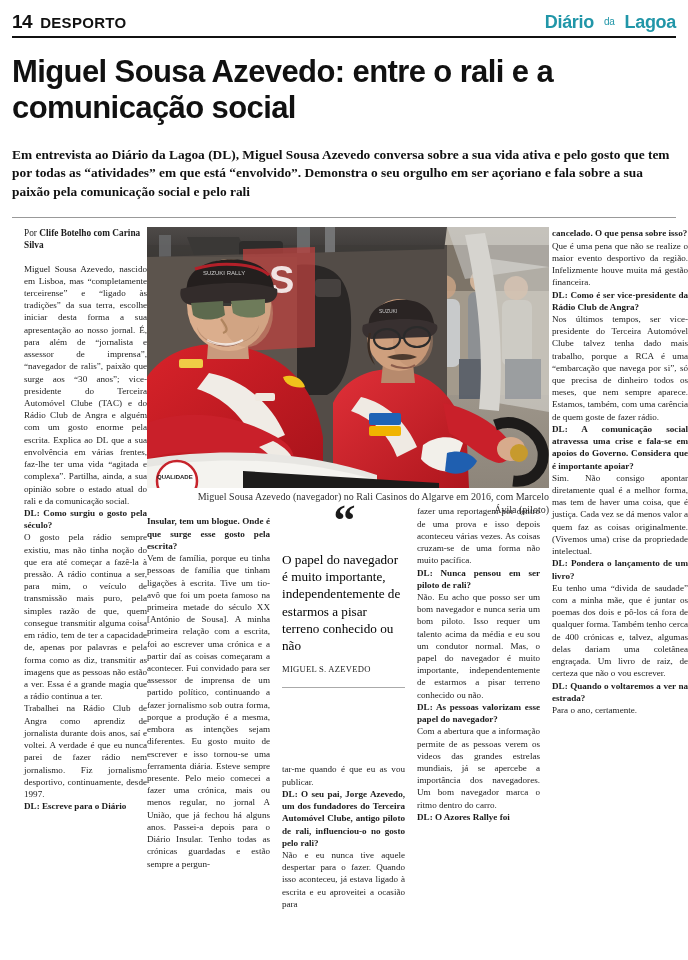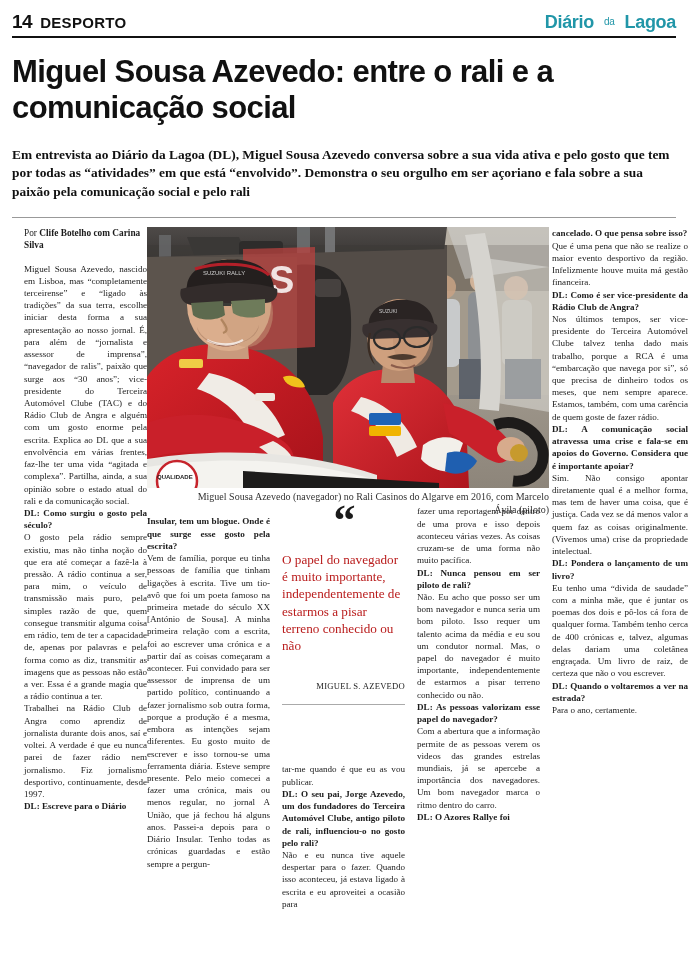--- a/index.html
+++ b/index.html
@@ -215,30 +215,30 @@
     line-height: 0.72;
     color: #1a1a1a;
     text-align: center;
     letter-spacing: -2px;
     height: 34px;
   }
   .pq-text {
     font-family: "Liberation Serif", serif;
     font-size: 13.2px;
     line-height: 1.29;
-    color: #b91c1c;
+    color: #000000;
     margin-top: 12px;
   }
   .pq-attrib {
     font-family: "Liberation Serif", serif;
     font-size: 8.6px;
     letter-spacing: 0.25px;
     color: #222;
-    text-align: right;
-    margin-top: 27px;
+    text-align: left;
+    margin-top: 10px;
   }
   .pq-rule {
     border-top: 1px solid #aaa;
     margin-top: 13px;
     width: 123px;
   }
 </style>
 </head>
 <body>
 

